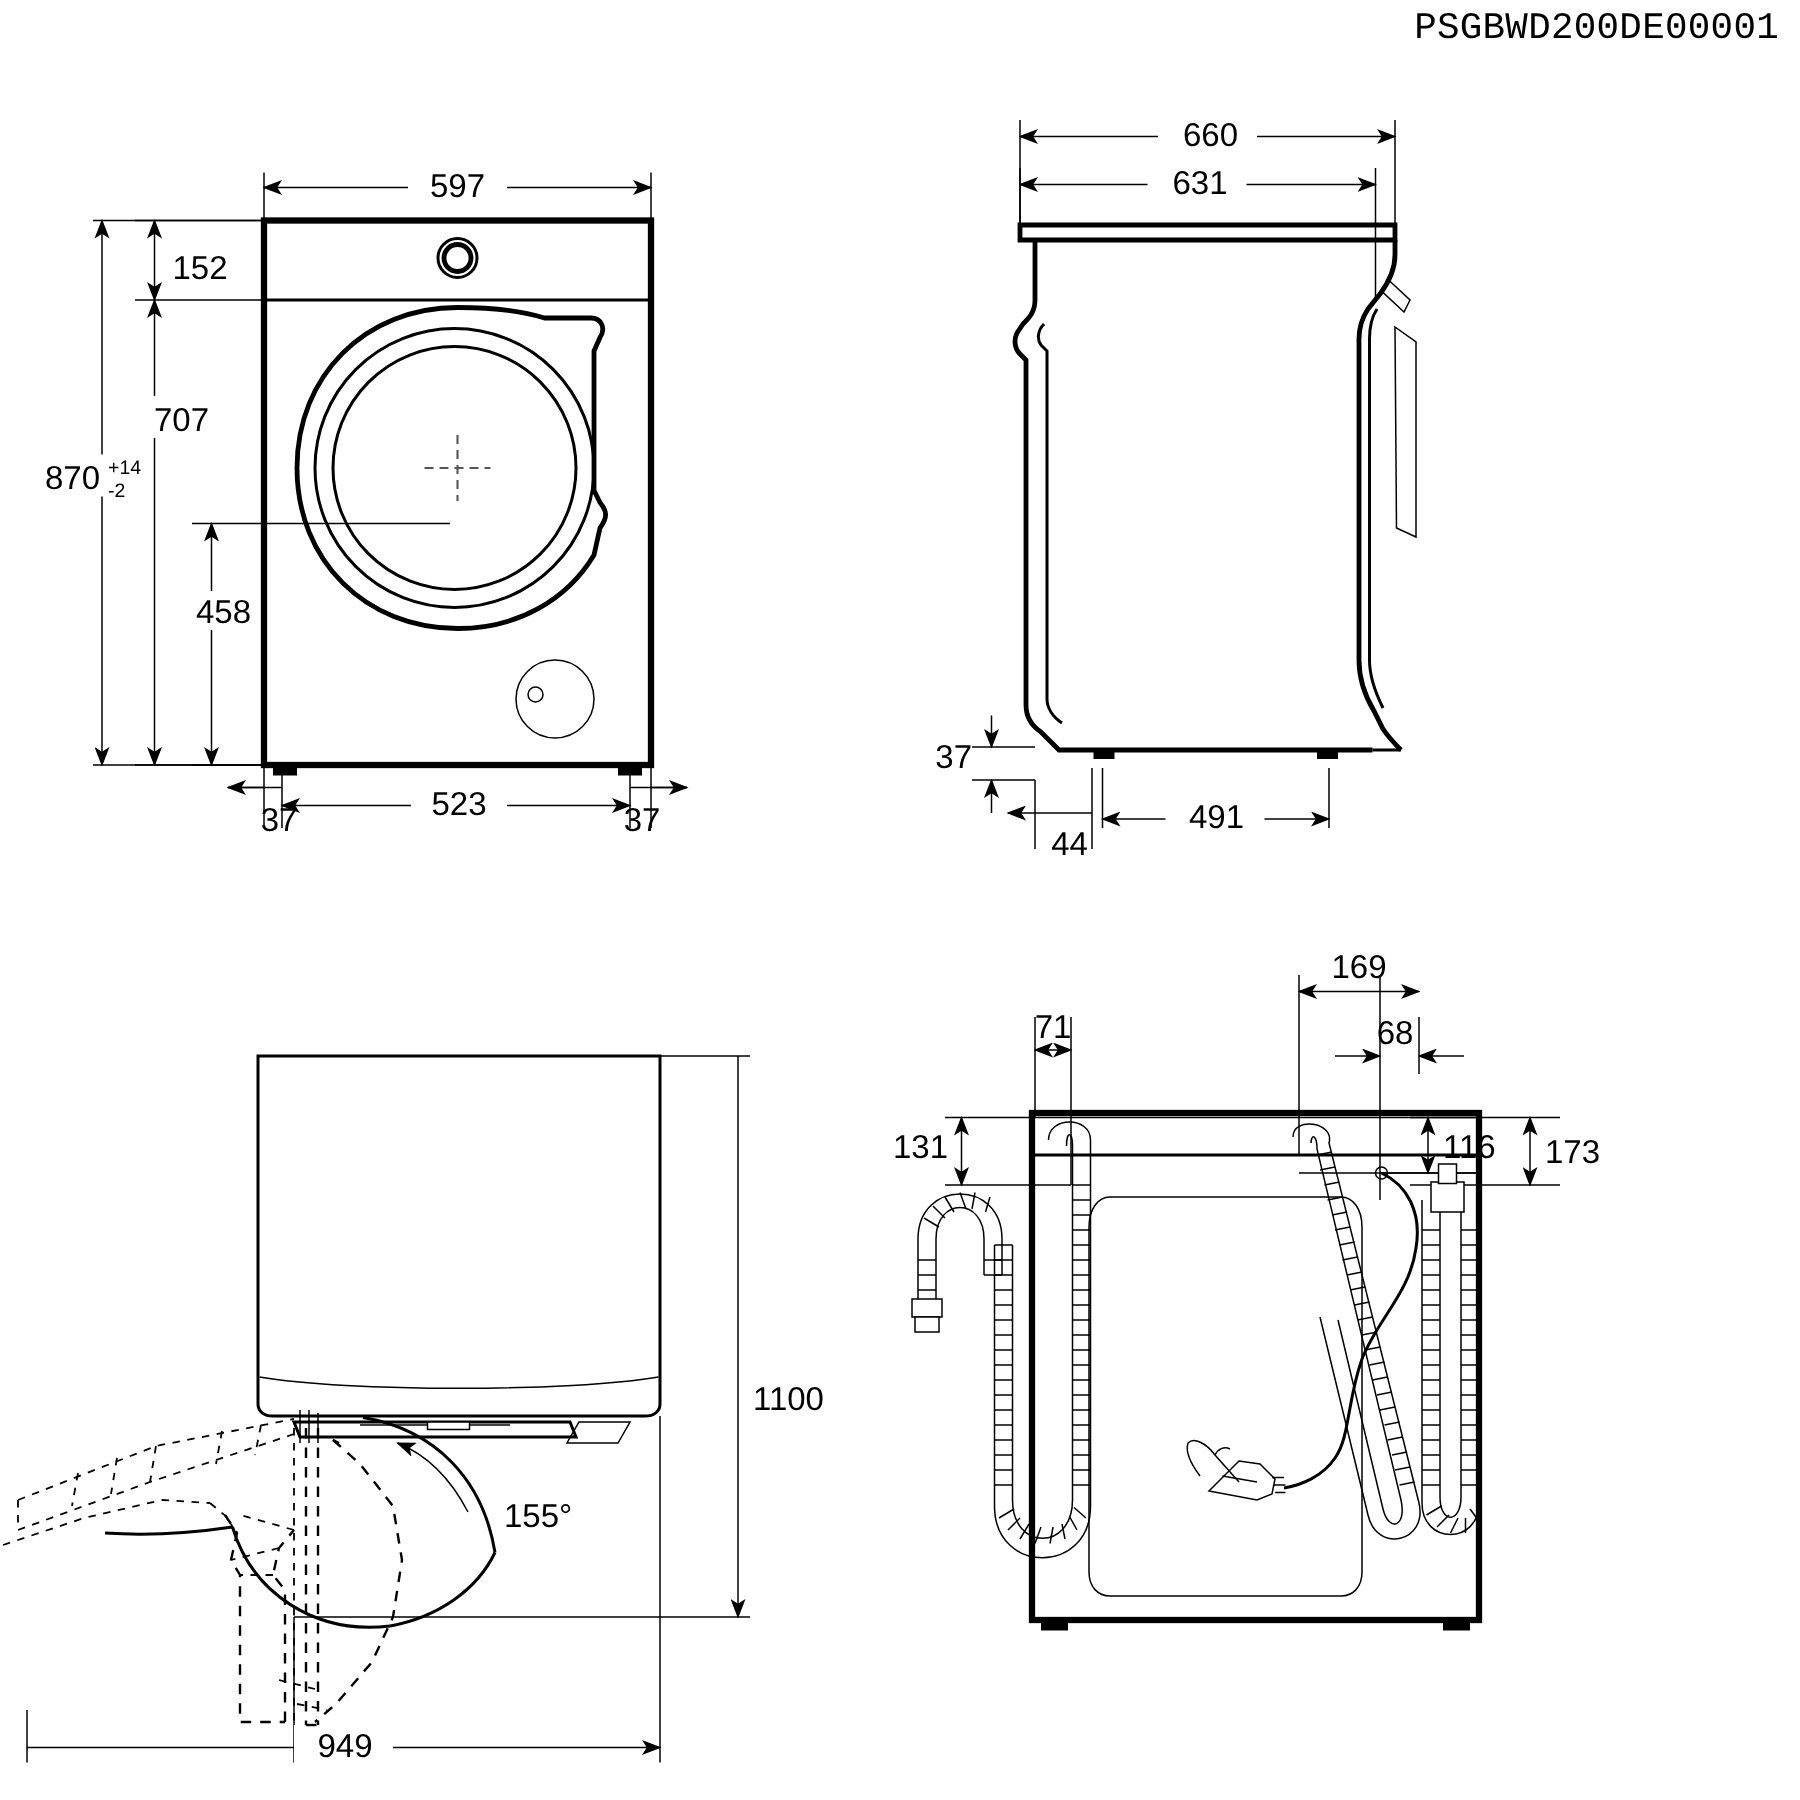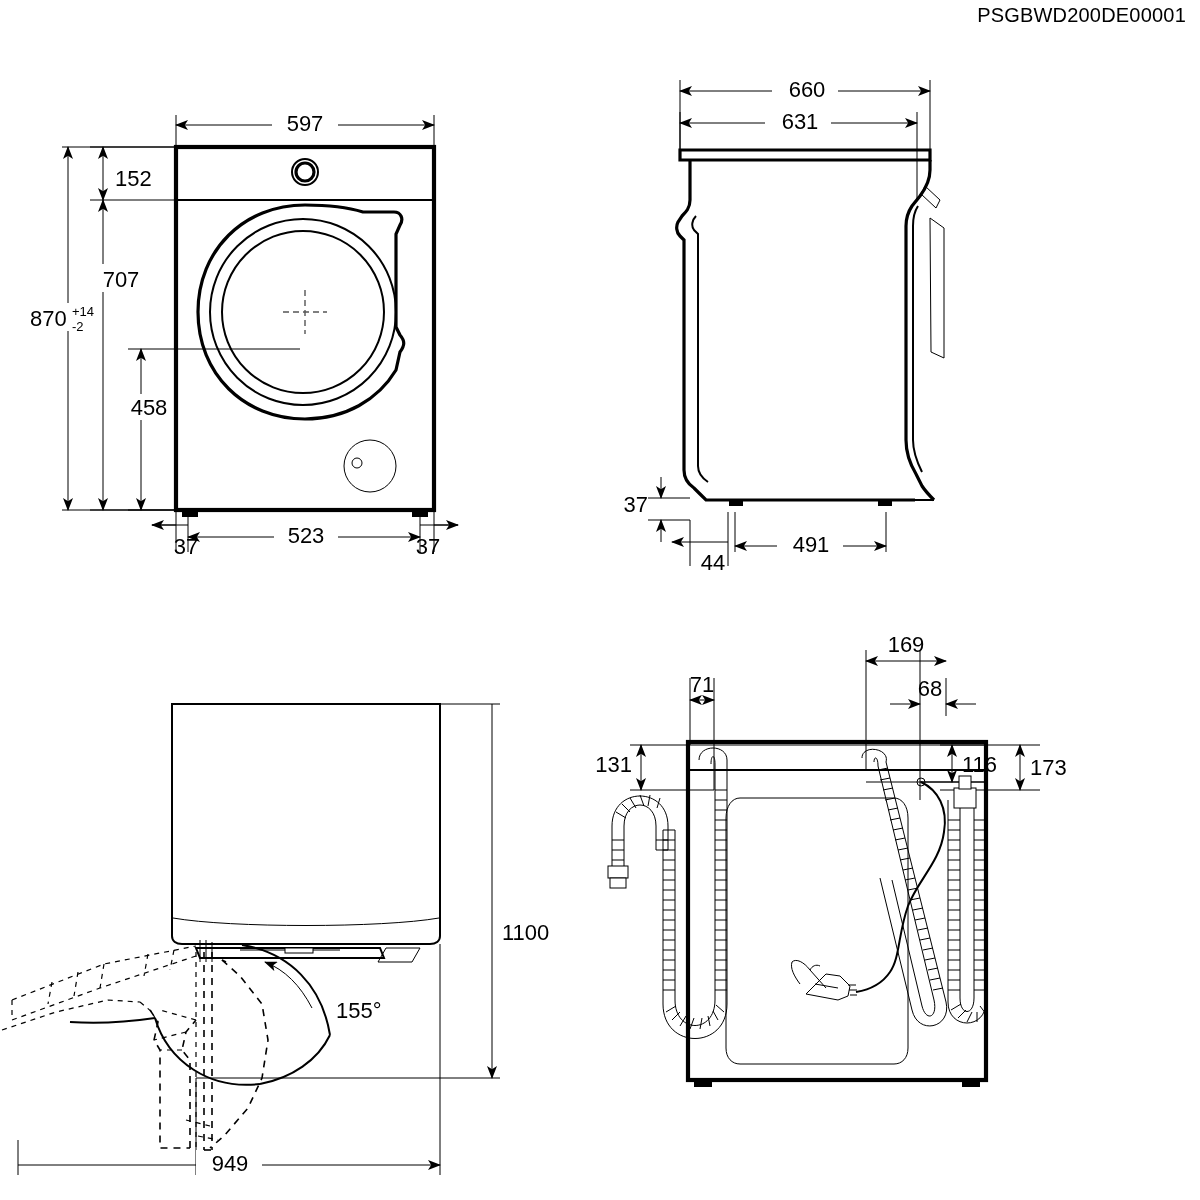--- a/index.html
+++ b/index.html
@@ -19,23 +19,23 @@
     position: absolute;
     left: 0;
     top: 0;
     width: 1200px;
     height: 1200px;
   }
   .doc-code {
     position: absolute;
     right: 14px;
     top: 4px;
-    font-size: 20px;
+    font-size: 25px;
     letter-spacing: 0.2px;
-    font-family: Liberation Sans, sans-serif;
+    font-family: Liberation Mono, monospace;
     color: #000;
     white-space: nowrap;
   }
   svg { display: block; }
   text {
     font-family: "Liberation Sans", sans-serif;
     fill: #000;
   }
   .dimtxt { font-size: 22px; }
   .dimtxt-sm { font-size: 13px; }

